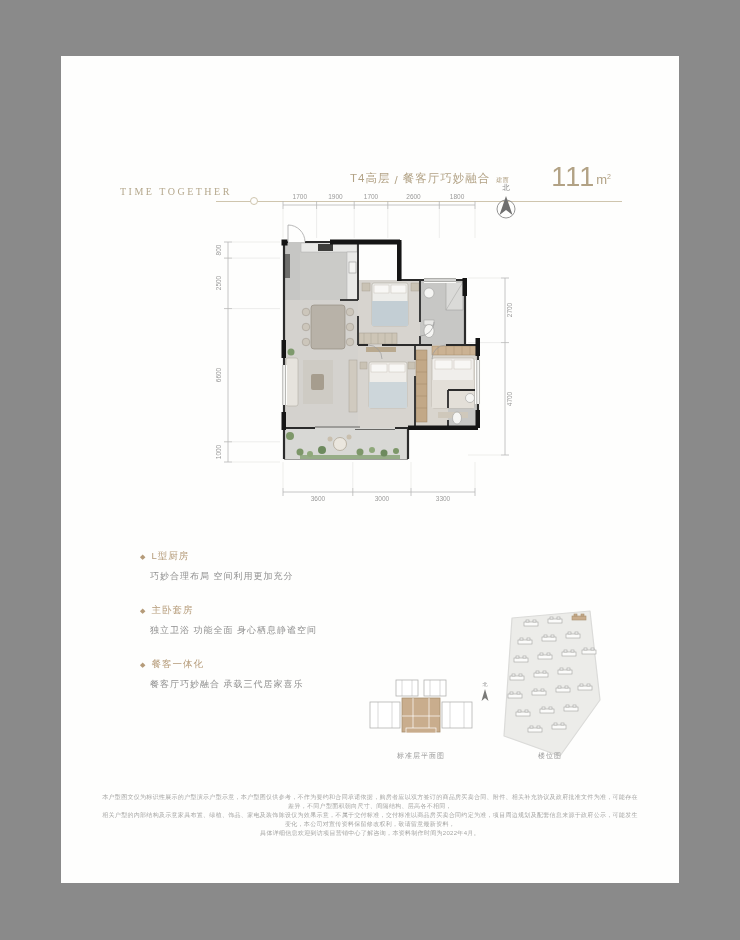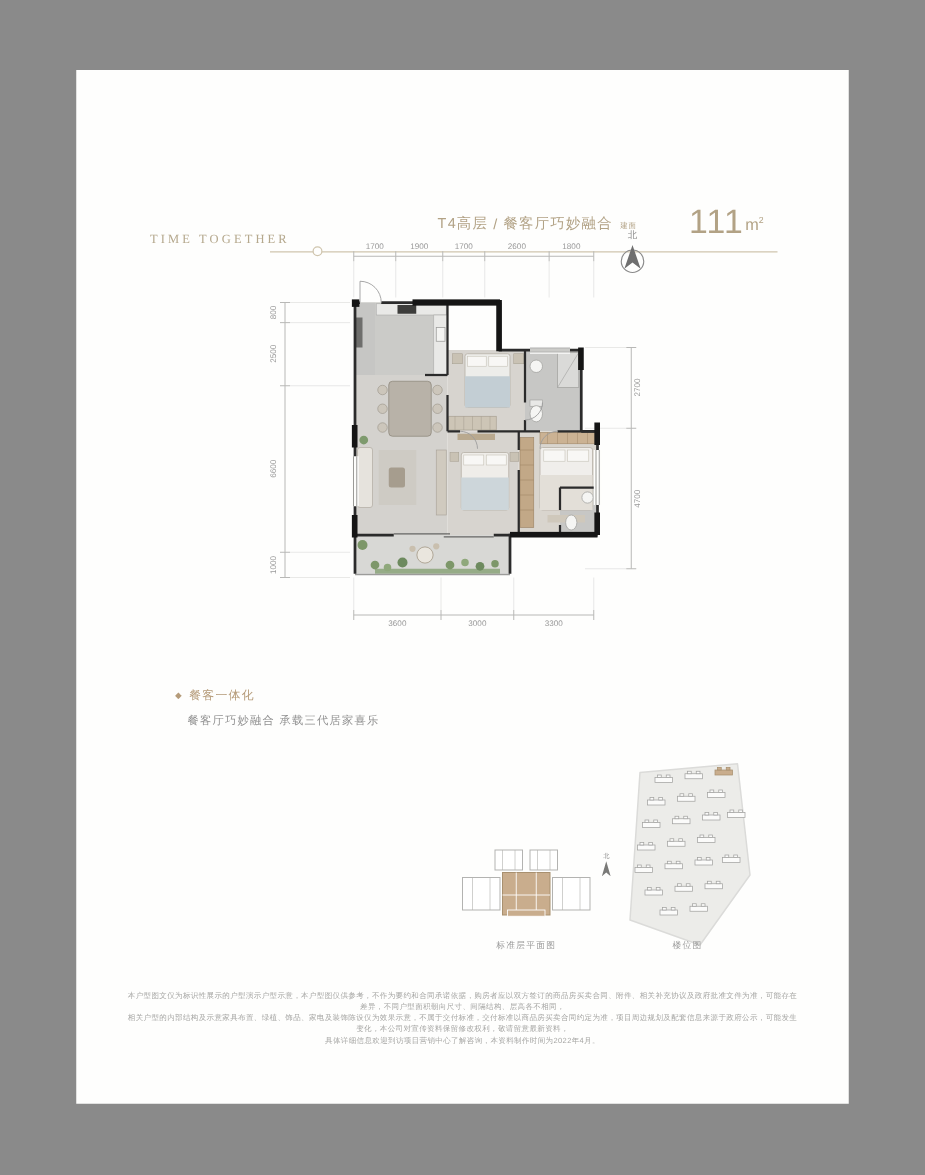--- a/index.html
+++ b/index.html
@@ -283,20 +283,34 @@
       <path d="M368,345 A14 14 0 0 1 382,359"></path>
       <path d="M446,345 A14 14 0 0 0 432,359"></path>
       <path d="M420,336 A14 14 0 0 0 434,322"></path>
     </g>
   </svg>
 
   <div class="abs" style="left:140px; top:550px;">
     <div class="feat-item">
       <div class="feat-title">
           <span class="bullet">◆</span>
+          <span>L型厨房</span>
+        </div>
+      <div class="feat-desc">巧妙合理布局 空间利用更加充分</div>
+    </div>
+    <div class="feat-item">
+      <div class="feat-title">
+          <span class="bullet">◆</span>
+          <span>主卧套房</span>
+        </div>
+      <div class="feat-desc">独立卫浴 功能全面 身心栖息静谧空间</div>
+    </div>
+    <div class="feat-item">
+      <div class="feat-title">
+          <span class="bullet">◆</span>
           <span>餐客一体化</span>
         </div>
       <div class="feat-desc">餐客厅巧妙融合 承载三代居家喜乐</div>
     </div>
   </div>
 
   <svg class="abs" style="left:366px; top:672px;" width="110" height="75" viewBox="0 0 110 75">
     <g fill="#ffffff" stroke="#b3b3b1" stroke-width="0.8">
       <rect x="4" y="30" width="30" height="26"></rect>
       <rect x="76" y="30" width="30" height="26"></rect>

